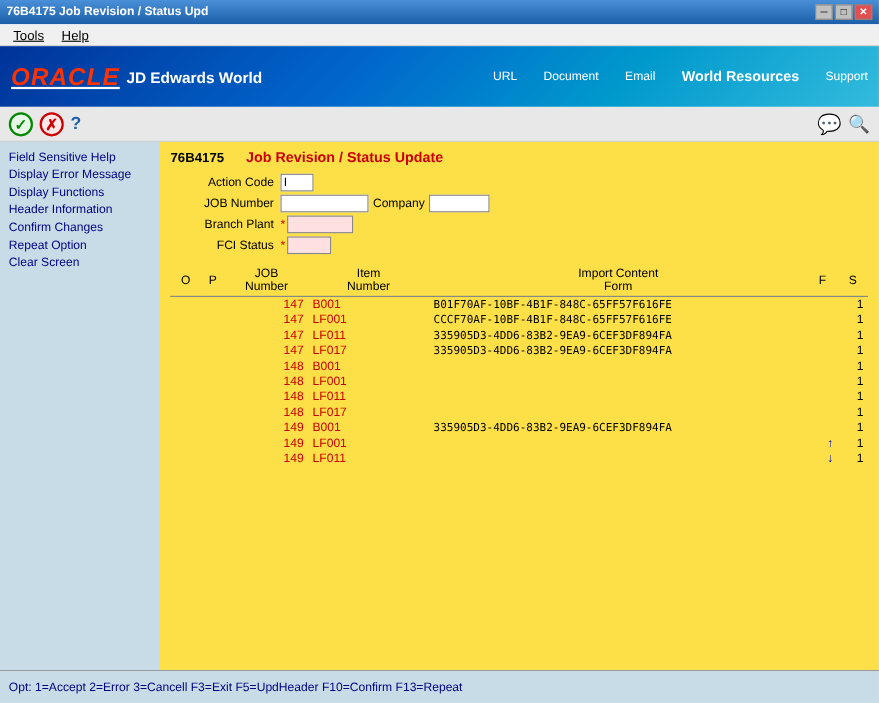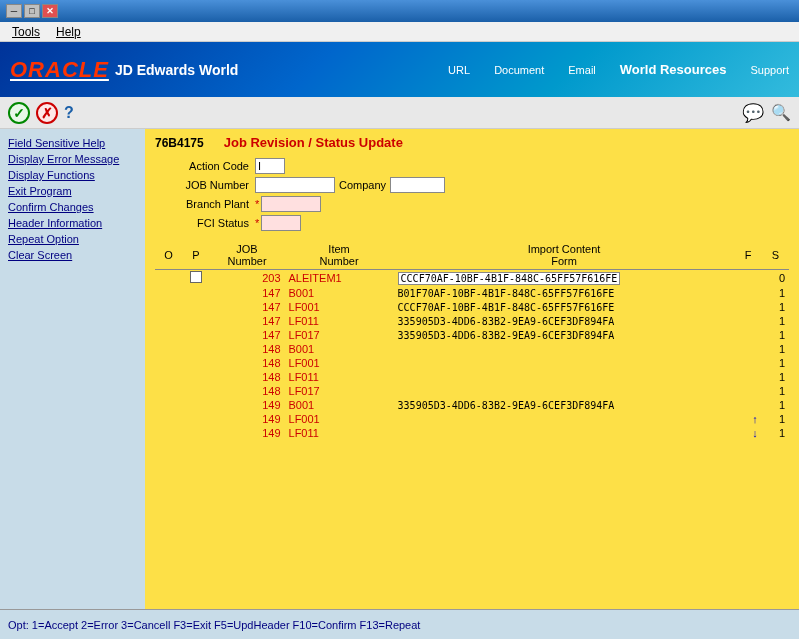--- a/index.html
+++ b/index.html
@@ -114,21 +114,20 @@
       width: 145px;
       background: #c8dce8;
       padding: 6px 8px;
       font-size: 11px;
       flex-shrink: 0;
     }
     .sidebar-item {
       padding: 2px 0;
       cursor: pointer;
       color: #000080;
-      text-decoration: underline;
     }
 
     
     .content {
       flex: 1;
       background: #fde047;
       padding: 6px 10px;
       overflow-y: auto;
     }
 
@@ -225,20 +224,21 @@
       padding: 0 8px;
       border-top: 1px solid #999;
       font-size: 11px;
       color: #000080;
     }
   </style>
 </head>
 <body>
 
 <div class="titlebar">
+  <span>76B4175   Job Revision / Status Upd</span>
   <div class="titlebar-buttons">
     <div class="titlebar-btn">─</div>
     <div class="titlebar-btn">□</div>
     <div class="titlebar-btn close">✕</div>
   </div>
 </div>
 
 <div class="menubar">
   <span class="menubar-item">Tools</span>
   <span class="menubar-item">Help</span>
@@ -269,23 +269,22 @@
     <span class="search-icon">🔍</span>
   </div>
 </div>
 
 <div class="main-area">
 
   <div class="sidebar">
     <div class="sidebar-item">Field Sensitive Help</div>
     <div class="sidebar-item">Display Error Message</div>
     <div class="sidebar-item">Display Functions</div>
-    <div class="sidebar-item">Exit Program</div>
+    <div class="sidebar-item">Header Information</div>
     <div class="sidebar-item">Confirm Changes</div>
-    <div class="sidebar-item">Header Information</div>
     <div class="sidebar-item">Repeat Option</div>
     <div class="sidebar-item">Clear Screen</div>
   </div>
 
   <div class="content">
 
     <div class="form-header">
       <span class="form-id">76B4175</span>
       <span class="form-title">Job Revision / Status Update</span>
     </div>
@@ -324,29 +323,20 @@
           <th class="col-o">O</th>
           <th class="col-p">P</th>
           <th class="col-job">JOB<br>Number</th>
           <th class="col-item">Item<br>Number</th>
           <th class="col-import">Import Content<br>Form</th>
           <th class="col-form">F</th>
           <th class="col-fs">S</th>
         </tr>
       </thead>
       <tbody id="table-body">
-      <tr>
-            <td class="col-o"></td>
-            <td class="col-p checkbox-cell"><div class="row-checkbox"></div></td>
-            <td class="col-job">203</td>
-            <td class="col-item">ALEITEM1</td>
-            <td class="col-import"><span class="import-uuid import-highlighted">CCCF70AF-10BF-4B1F-848C-65FF57F616FE</span></td>
-            <td class="col-form"></td>
-            <td class="col-fs">0</td>
-          </tr>
           <tr>
             <td class="col-o"></td>
             <td class="col-p checkbox-cell"></td>
             <td class="col-job">147</td>
             <td class="col-item">B001</td>
             <td class="col-import"><span class="import-uuid">B01F70AF-10BF-4B1F-848C-65FF57F616FE</span></td>
             <td class="col-form"></td>
             <td class="col-fs">1</td>
           </tr>
           <tr>

